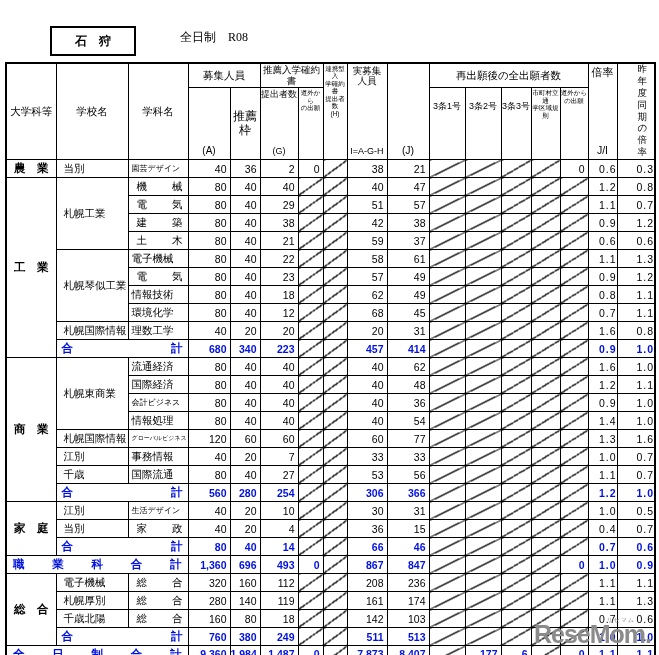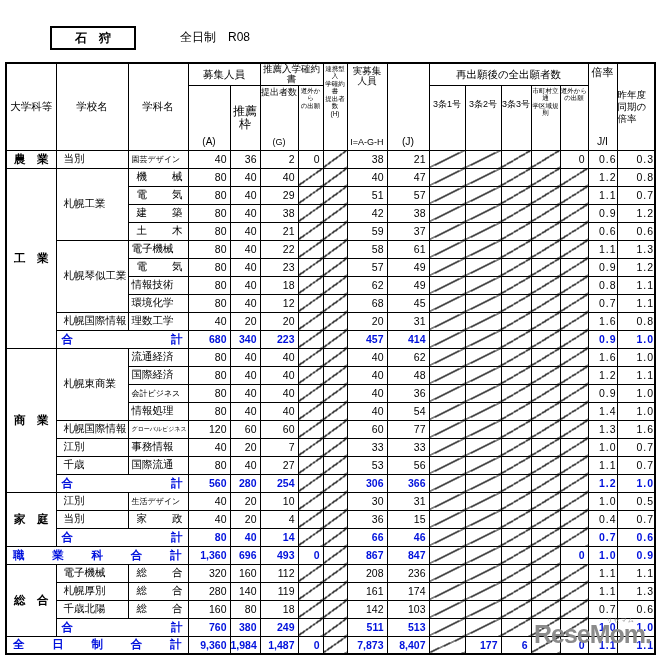--- a/index.html
+++ b/index.html
@@ -2,45 +2,45 @@
 <html><head>
 <meta charset="utf-8">
 <style>
   * { box-sizing: border-box; }
   html,body { margin:0; padding:0; }
   body {
     width:659px; height:655px; background:#ffffff; position:relative;
     font-family:"Liberation Sans","DejaVu Sans",sans-serif; color:#000;
   }
   .district-box {
-    position:absolute; left:50px; top:26px; width:86px; height:24px;
+    position:absolute; left:50px; top:26px; width:86px; height:30px;
     border:2px solid #000; display:flex; align-items:center; justify-content:center;
     font-size:12px; font-weight:bold;
   }
-  .subtitle { position:absolute; left:180px; top:29px; font-size:12px; }
+  .subtitle { position:absolute; left:180px; top:29px; font-size:12px;font-family:Liberation Serif, serif; }
 
   .tablewrap { position:absolute; left:5px; top:62px; }
   table { border-collapse:collapse; table-layout:fixed; width:649px; border:2px solid #000; }
   th, td { border:1px solid #000; padding:0; overflow:hidden; font-weight:normal; }
 
   thead th { font-size:10.5px; line-height:1.1; vertical-align:middle; text-align:center; }
   tr.h1 th { height:18px; }
   tr.h2 th { height:38px; }
   th.tiny { font-size:6.5px; vertical-align:top; padding-top:1px; white-space:pre-line; line-height:1.15; }
   th.sub  { font-size:9px; vertical-align:top; padding-top:14px; }
   th.acol { vertical-align:bottom; padding-bottom:3px; font-size:10px; }
   th.wcol { font-size:12px; }
   th.stack > div.flexcol { display:flex; flex-direction:column; justify-content:space-between; height:100%; padding:2px 0;gap:40px; }
   th.gcol { font-size:9px;margin-left:32px; }
   th.icol { font-size:9.5px; }
   th.icol .b { font-size:9px; }
   th.jcol { vertical-align:bottom; padding-bottom:2px; font-size:10.5px; }
   th.ratecol div:first-child { font-size:11px; }
   th.ratecol div:last-child { font-size:10.5px; }
-  th.lastcol { font-size:9.5px; white-space:pre-line; line-height:1.25; text-align:left; padding-left:0; }
+  th.lastcol { font-size:9.5px; white-space:pre-line; line-height:1.25; text-align:left; padding-left:20px;font-family:Liberation Mono, monospace; }
 
   tbody td { height:18px; font-size:10.5px; }
   td.num  { text-align:right; padding-right:3px; }
   td.rate { text-align:right; letter-spacing:1px; }
   td.diag {
     background:linear-gradient(to bottom right,
       transparent calc(50% - 0.6px), #000 calc(50% - 0.6px),
       #000 calc(50% + 0.6px), transparent calc(50% + 0.6px));
   }
   td.cat { font-size:11.5px; font-weight:bold; }

